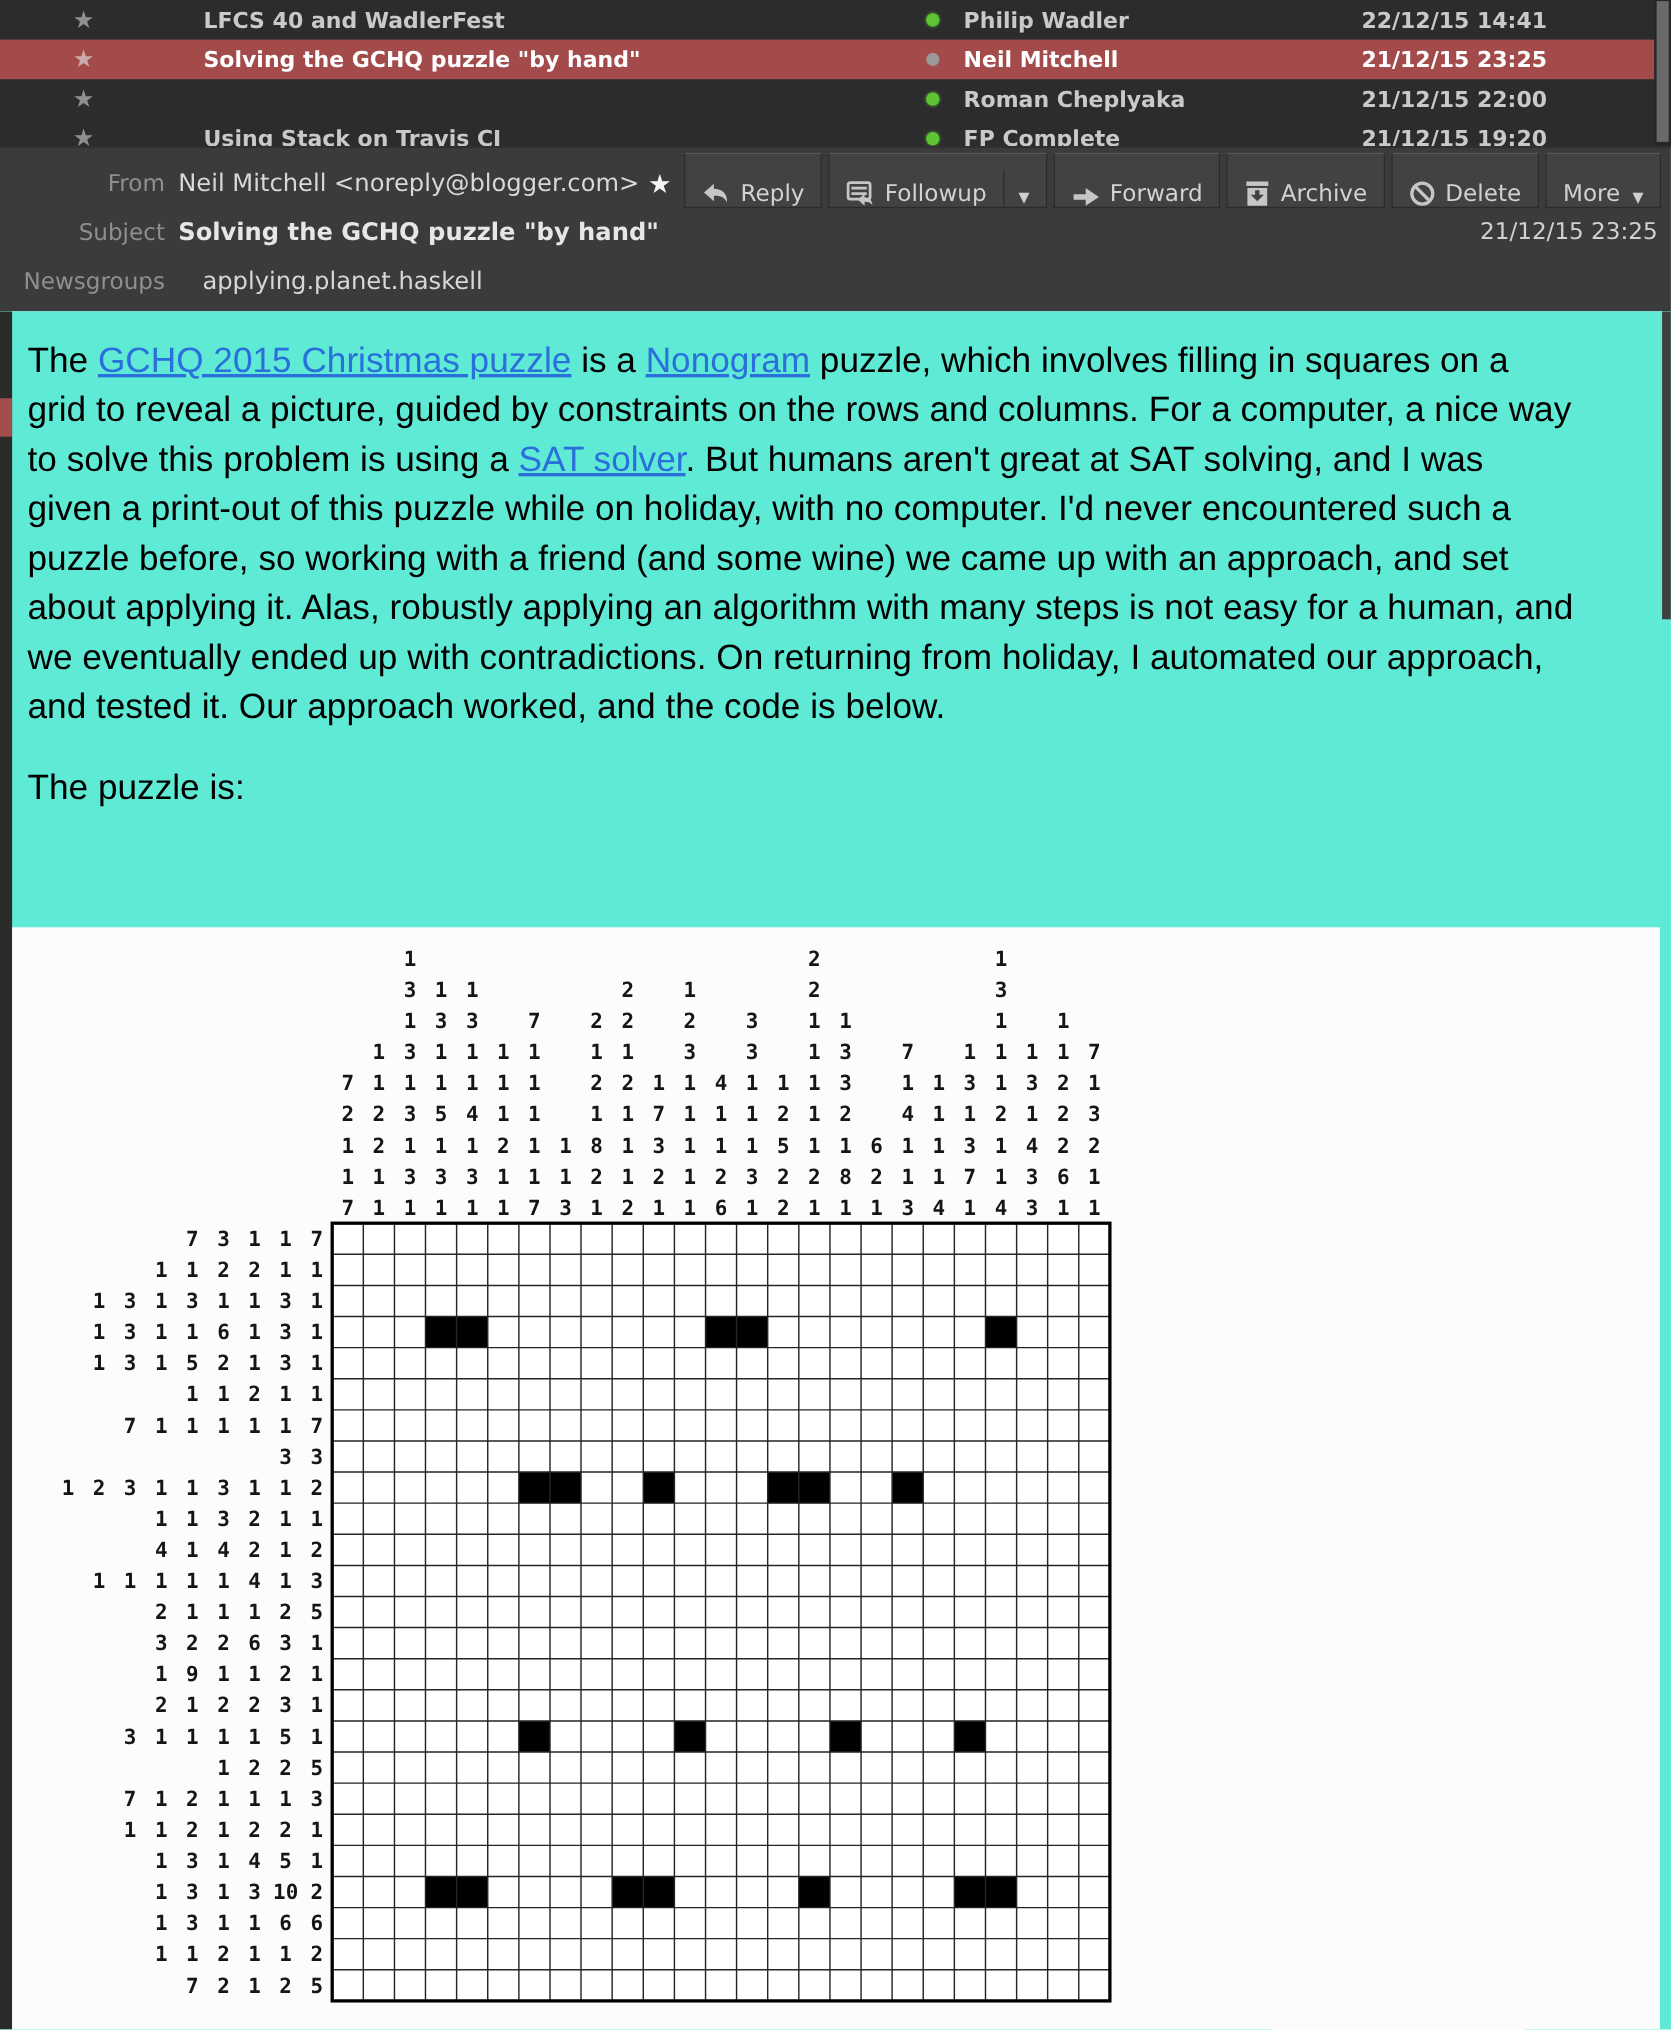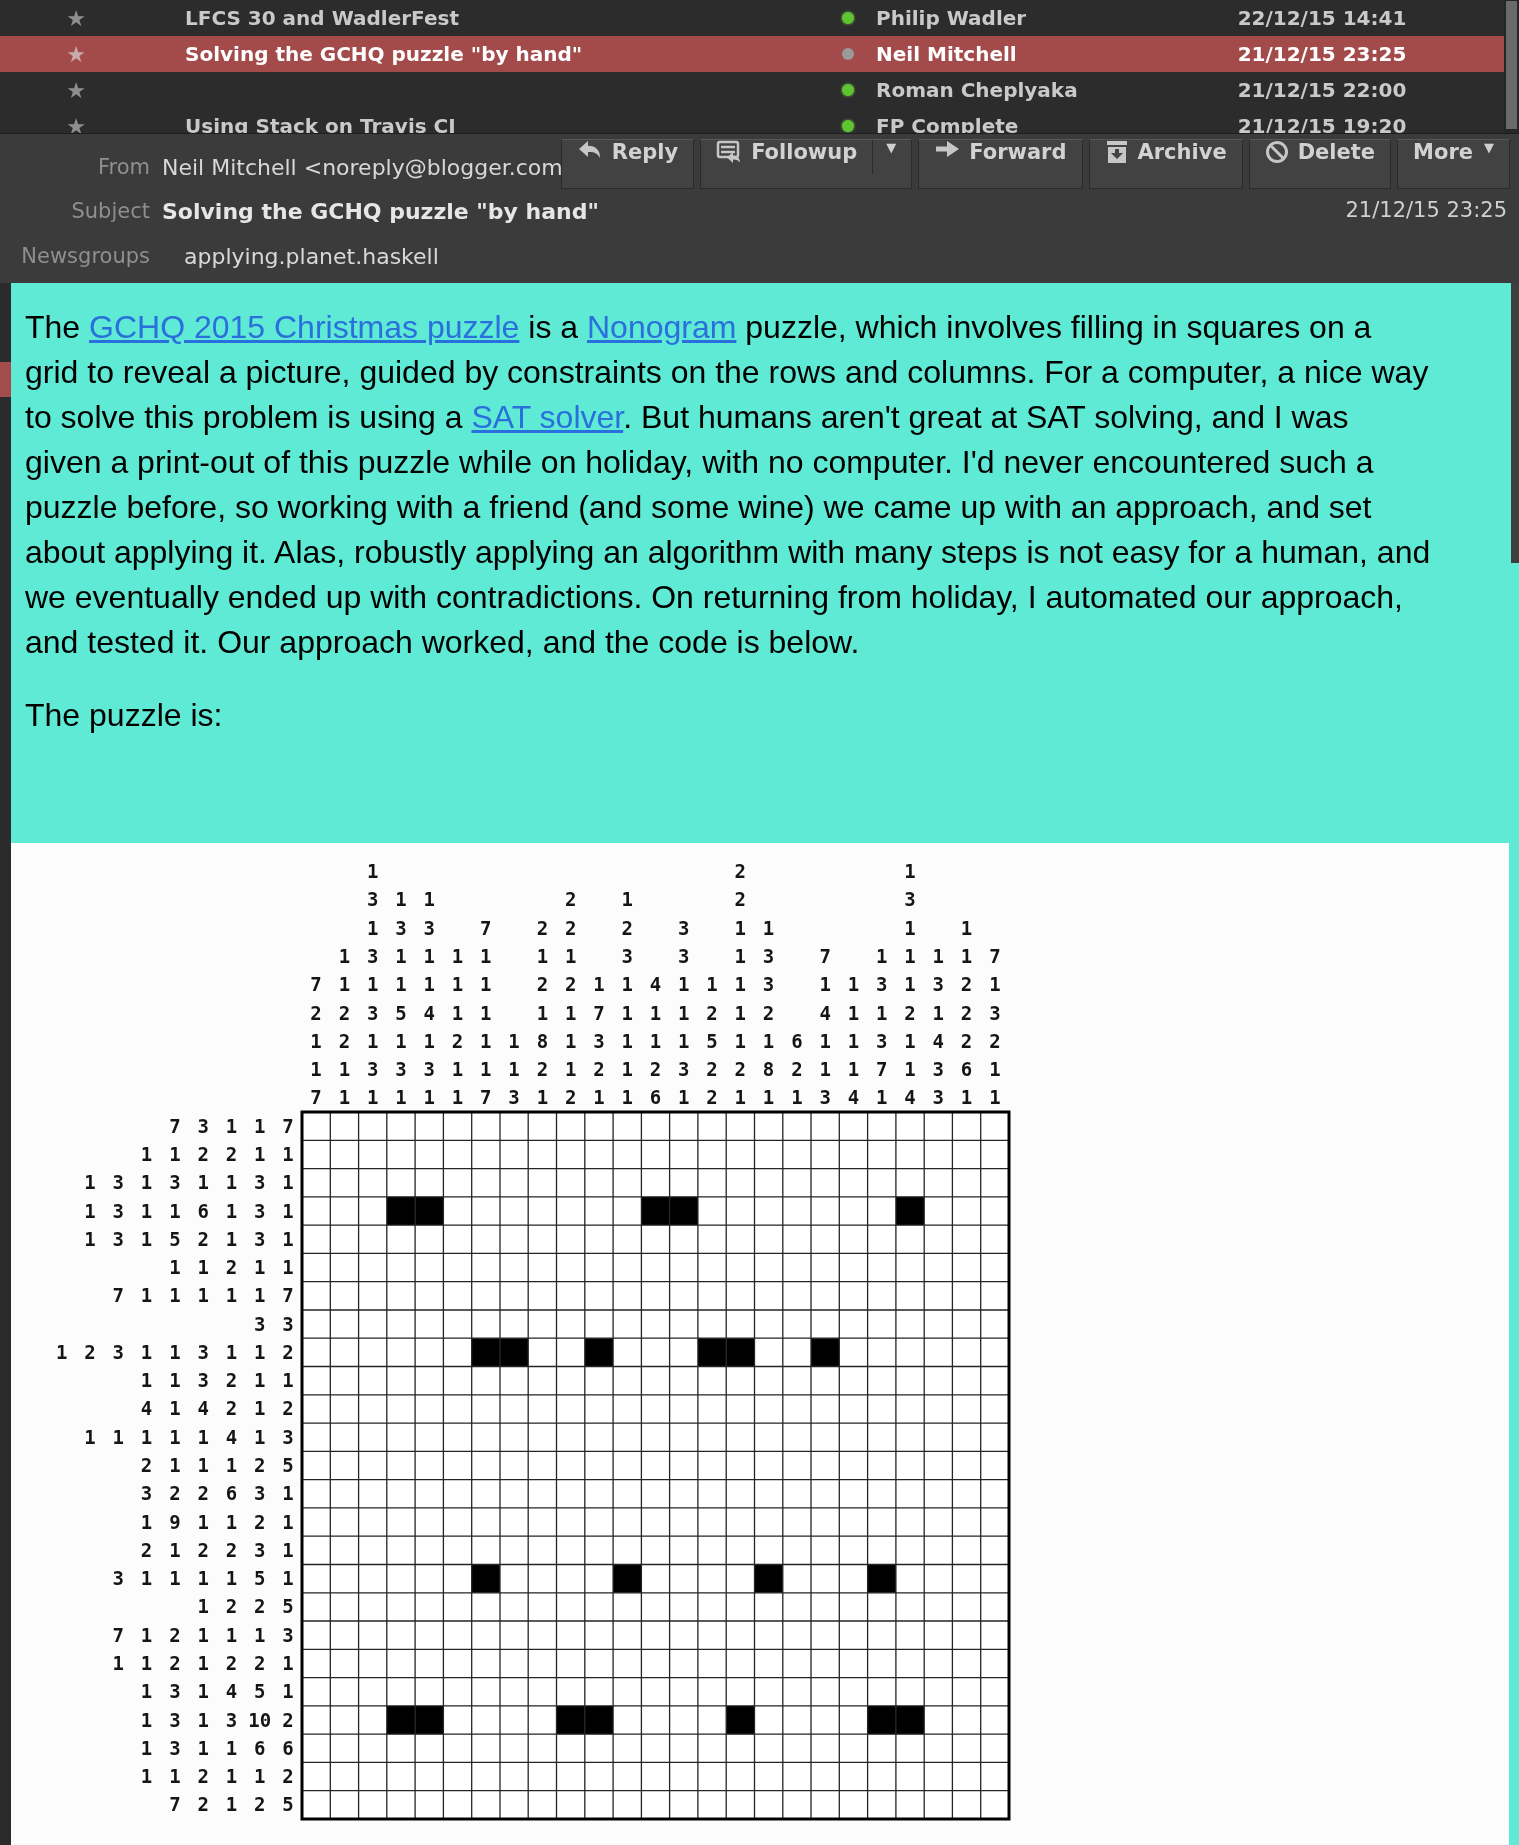--- a/index.html
+++ b/index.html
@@ -22,23 +22,23 @@
   .list-thumb{position:absolute;left:2px;top:1px;width:11px;height:128px;background:#6a6a6a;}
   
   .header-pane{position:absolute;left:0;top:133px;width:1519px;height:150px;
     background:var(--header_bg);border-top:1px solid #1e1e1e;box-sizing:border-box;}
   .hrow{position:absolute;left:0;height:28px;display:flex;align-items:center;width:760px;}
   .hlabel{width:150px;text-align:right;color:#8f8f8f;font-size:21px;flex:none;}
   .hvalue{margin-left:12px;color:#d8d8d8;font-size:22px;white-space:nowrap;}
   .hvalue.b{font-weight:bold;color:#e6e6e6;}
   .hstar{color:#f5f5f5;font-size:24px;margin-left:8px;}
   .toolbar{position:absolute;top:5px;right:9px;display:flex;gap:6px;}
-  .tbtn{height:50px;display:flex;align-items:flex-start;gap:9px;padding:0 15px;
+  .tbtn{height:50px;display:flex;align-items:flex-end;gap:9px;padding:0 15px;
     background:#424242;border:1px solid #2a2a2a;border-top-color:#585858;
-    color:#d2d2d2;font-size:21px;cursor:pointer;box-sizing:border-box;font-weight:bold;}
+    color:#d2d2d2;font-size:21px;cursor:pointer;box-sizing:border-box;}
   .tbtn svg{display:block;}
   .caret{font-size:13px;color:#cfcfcf;margin-left:2px;}
   .split{width:1px;height:34px;background:#2a2a2a;margin:0 2px 0 6px;}
   .msg-date{position:absolute;top:64px;right:12px;color:#d0d0d0;font-size:21px;}
   
   .body-pane{position:absolute;left:0;top:283px;width:1519px;height:1562px;
     background:#5eead4;overflow:hidden;}
   .left-strip{position:absolute;left:0;top:0;width:11px;height:1562px;background:#2b2b2b;}
   .left-accent{position:absolute;left:0;top:79px;width:11px;height:35px;background:var(--accent);}
   .body-scroll-thumb{position:absolute;right:0;top:0;width:8px;height:280px;background:#3e3e3e;}
@@ -54,21 +54,21 @@
     background:#fcfcfc;}
   .clue{font-family:"DejaVu Sans Mono",monospace;font-weight:bold;font-size:19px;fill:#151515;}
 </style>
 </head>
 <body>
 
 <div class="thread-pane">
   <div>
       <div class="trow">
         <span class="tstar">★</span>
-        <span class="tsubj">LFCS 30 and WadlerFest</span>
+        <span class="tsubj">LFCS 40 and WadlerFest</span>
         <span class="dot g"></span>
         <span class="tsender">Philip Wadler</span>
         <span class="tdate">22/12/15 14:41</span>
       </div>
       <div class="trow sel">
         <span class="tstar">★</span>
         <span class="tsubj">Solving the GCHQ puzzle "by hand"</span>
         <span class="dot y"></span>
         <span class="tsender">Neil Mitchell</span>
         <span class="tdate">21/12/15 23:25</span>

